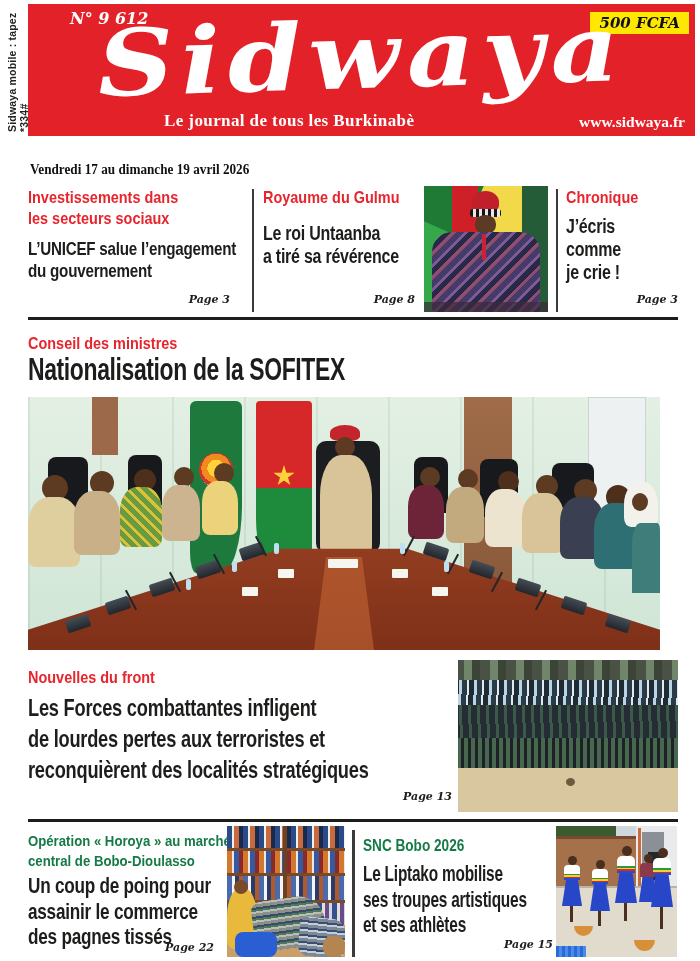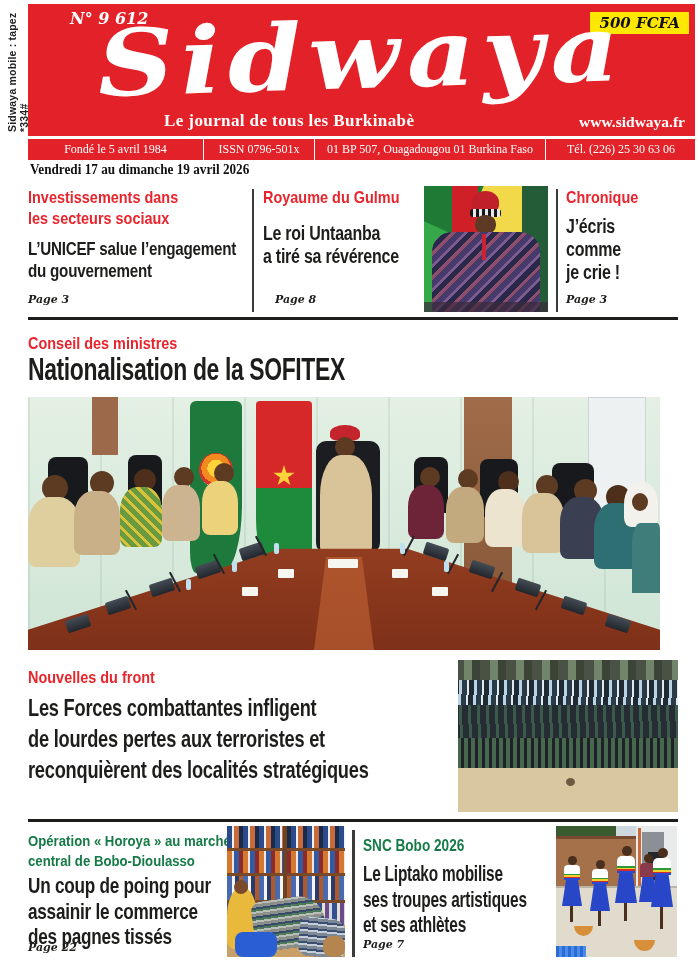--- a/index.html
+++ b/index.html
@@ -26,21 +26,21 @@
   .website{position:absolute;right:10px;bottom:5px;color:#fff;font-family:"Liberation Serif",serif;
            font-weight:bold;font-size:15.5px;}
   .mobile-note{position:absolute;left:6px;top:132px;transform:rotate(-90deg);transform-origin:0 0;
                width:126px;font-size:10.5px;font-weight:bold;color:#222;letter-spacing:.2px;}
   .dateline{position:absolute;left:30px;top:161px;font-family:"Liberation Serif",serif;
             font-weight:bold;font-size:15px;color:#111;transform:scaleX(.88);transform-origin:0 0;}
   
   .kick-red{color:#e8242c;font-weight:bold;line-height:1.22;transform:scaleX(.85);transform-origin:0 0;}
   .kick-green{color:#157a46;font-weight:bold;line-height:1.3;transform:scaleX(.85);transform-origin:0 0;}
   .hl{font-weight:800;color:#1d1d1b;letter-spacing:-.3px;line-height:1.16;transform-origin:0 0;}
-  .pagenum{position:absolute;font-family:"DejaVu Serif",serif;
+  .pagenum{position:absolute;text-align:right;font-family:"DejaVu Serif",serif;
            font-style:italic;font-weight:bold;font-size:11px;color:#1d1d1b;}
   .vdiv{position:absolute;width:2px;background:#3a3a3a;}
   .hrule{position:absolute;height:3px;background:#1d1d1b;}
   
   .photo{position:absolute;overflow:hidden;}
   .photo div{position:absolute;}
   .lap{width:24px;height:13px;background:linear-gradient(#454c55,#22262c);border-radius:2px;}
   .mic{width:2px;height:22px;background:#23262a;}
   .bot{width:5px;height:11px;background:#bfe0ee;border-radius:2px;}
   .pap{width:16px;height:9px;background:#f5f6ef;border-radius:1px;}
@@ -54,26 +54,20 @@
   <div class="mobile-note">Sidwaya mobile : tapez *334#</div>
 
   <div class="banner">
     <div class="issue">N° 9 612</div>
     <div class="price">500 FCFA</div>
     <div class="logo">Sidwaya</div>
     <div class="tagline">Le journal de tous les Burkinabè</div>
     <div class="website">www.sidwaya.fr</div>
   </div>
 
-  <div class="infobar">
-    <div class="infocell" style="width:175px">Fondé le 5 avril 1984</div>
-    <div class="infocell" style="width:110px">ISSN 0796-501x</div>
-    <div class="infocell" style="width:230px">01 BP 507, Ouagadougou 01 Burkina Faso</div>
-    <div class="infocell" style="width:150px">Tél. (226) 25 30 63 06</div>
-  </div>
 
   <div class="dateline">Vendredi 17 au dimanche 19 avril 2026</div>
 
   <div class="abs kick-red pre" style="left:28px;top:188px;font-size:17px;">Investissements dans
 les secteurs sociaux</div>
   <div class="abs hl pre" style="left:28px;top:238px;font-size:19px;transform:scaleX(.8);">L’UNICEF salue l’engagement
 du gouvernement</div>
   <div class="pagenum" style="left:28px;top:293px;width:202px;">Page 3</div>
 
   <div class="vdiv" style="left:252px;top:189px;height:123px;"></div>
@@ -189,20 +183,21 @@
     <div class="pap" style="left:250px;top:172px;"></div>
     <div class="pap" style="left:364px;top:172px;"></div>
     <div class="pap" style="left:214px;top:190px;"></div>
     <div class="pap" style="left:404px;top:190px;"></div>
   </div>
 
   <div class="abs kick-red" style="left:28px;top:668px;font-size:17px;">Nouvelles du front</div>
   <div class="abs hl pre" style="left:28px;top:692px;font-size:24px;transform:scaleX(.76);line-height:1.3;">Les Forces combattantes infligent
 de lourdes pertes aux terroristes et
 reconquièrent des localités stratégiques</div>
+  <div class="pagenum" style="left:28px;top:790px;width:424px;">Page 13</div>
 
   <div class="photo" style="left:458px;top:660px;width:220px;height:152px;background:#d9c7a0;">
     <div style="left:-8px;top:-4px;width:236px;height:116px;background:#3f9465;transform:rotate(-2deg);"></div>
     <div style="left:-4px;top:0;width:228px;height:22px;background:repeating-linear-gradient(90deg,#4a5246 0 10px,#71856b 10px 18px,#3c4438 18px 26px);"></div>
     <div style="left:-4px;top:20px;width:228px;height:26px;background:repeating-linear-gradient(92deg,#1f2a33 0 5px,#b9d4e4 5px 8px,#2a3a46 8px 13px,#dfe9f0 13px 15px);"></div>
     <div style="left:-4px;top:45px;width:228px;height:34px;background:repeating-linear-gradient(88deg,#252c33 0 6px,#3c5a49 6px 9px);"></div>
     <div style="left:-4px;top:78px;width:228px;height:32px;background:repeating-linear-gradient(90deg,#1d2227 0 3px,#47684e 3px 7px);"></div>
     <div style="left:0;top:108px;width:220px;height:44px;background:#d9c7a0;"></div>
     <div style="left:108px;top:118px;width:9px;height:8px;background:#6b5a3f;border-radius:50%;"></div>
   </div>
@@ -232,21 +227,21 @@
     <div style="left:8px;top:106px;width:42px;height:25px;background:#2a5fd4;border-radius:8px;"></div>
     <div style="left:96px;top:110px;width:22px;height:21px;background:#b5854f;border-radius:40%;"></div>
   </div>
 
   <div class="vdiv" style="left:352px;top:830px;height:127px;width:2.5px;"></div>
 
   <div class="abs kick-green pre" style="left:363px;top:836px;font-size:16px;">SNC Bobo 2026</div>
   <div class="abs hl pre" style="left:363px;top:861px;font-size:22px;transform:scaleX(.7);">Le Liptako mobilise
 ses troupes artistiques
 et ses athlètes</div>
-  <div class="pagenum" style="left:363px;top:938px;width:190px;">Page 7</div>
+  <div class="pagenum" style="left:363px;top:938px;width:190px;">Page 15</div>
 
   <div class="photo" style="left:556px;top:826px;width:121px;height:131px;background:#ded9cb;">
     <div style="left:0;top:0;width:70px;height:14px;background:#3a5a30;"></div>
     <div style="left:60px;top:0;width:61px;height:12px;background:#cfd8de;"></div>
     <div style="left:0;top:10px;width:121px;height:50px;background:#a5714b;border-top:3px solid #7a4a30;"></div>
     <div style="left:80px;top:0;width:41px;height:72px;background:#e9eaeb;"></div>
     <div style="left:86px;top:6px;width:22px;height:52px;background:#8a9096;"></div>
     <div style="left:92px;top:26px;width:15px;height:28px;background:#23262a;"></div>
     <div style="left:82px;top:2px;width:3px;height:62px;background:#c96a3a;"></div>
     <div style="left:0;top:60px;width:121px;height:71px;background:#e0dbcd;border-top:2px solid #b9b4a6;"></div>

